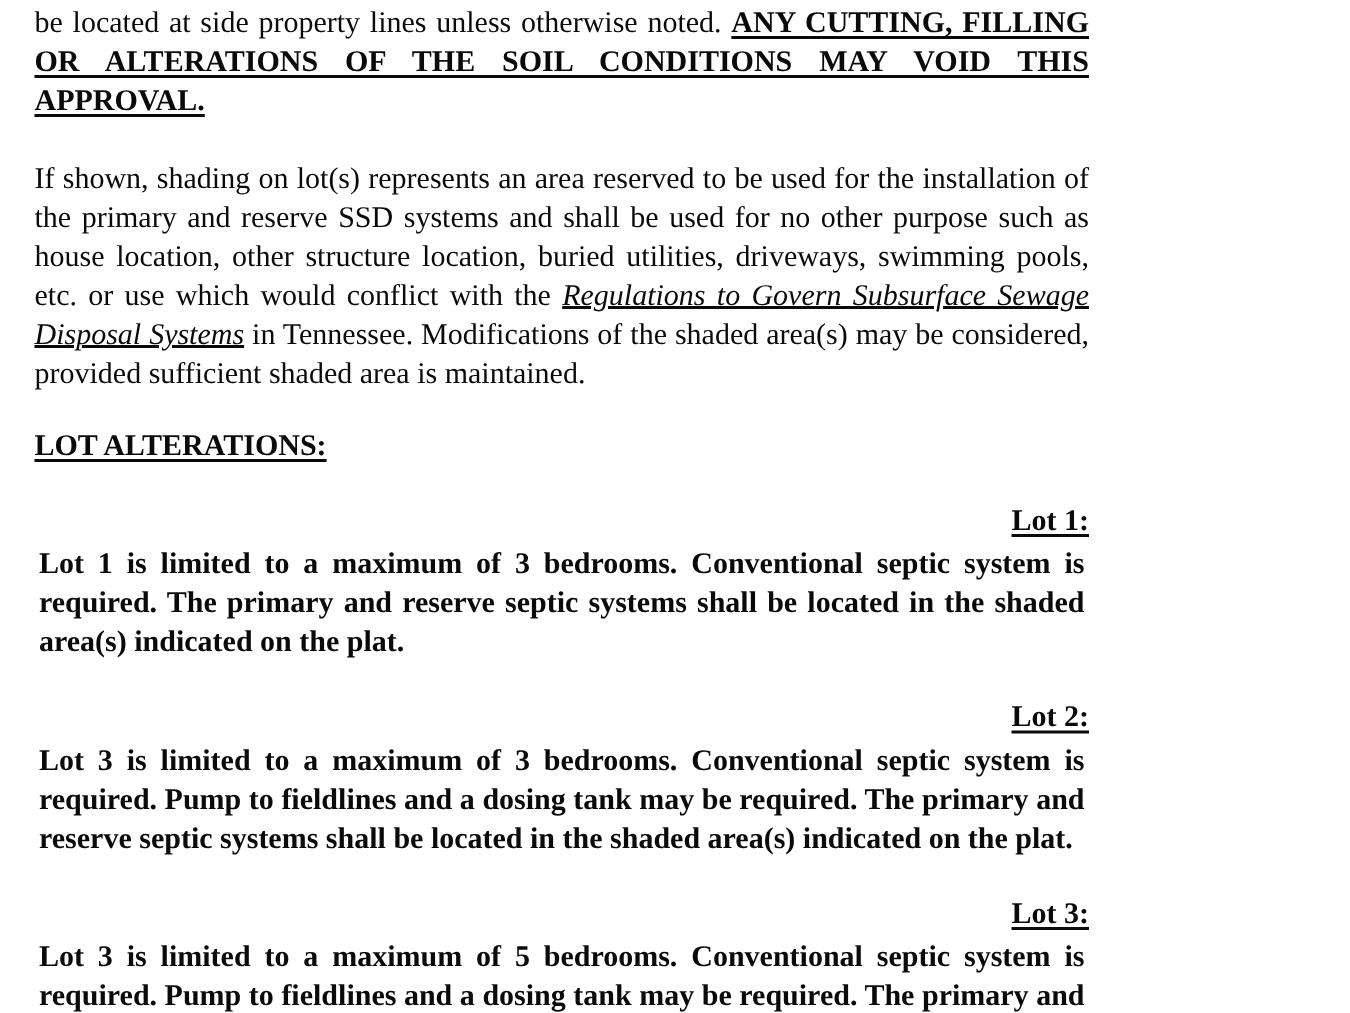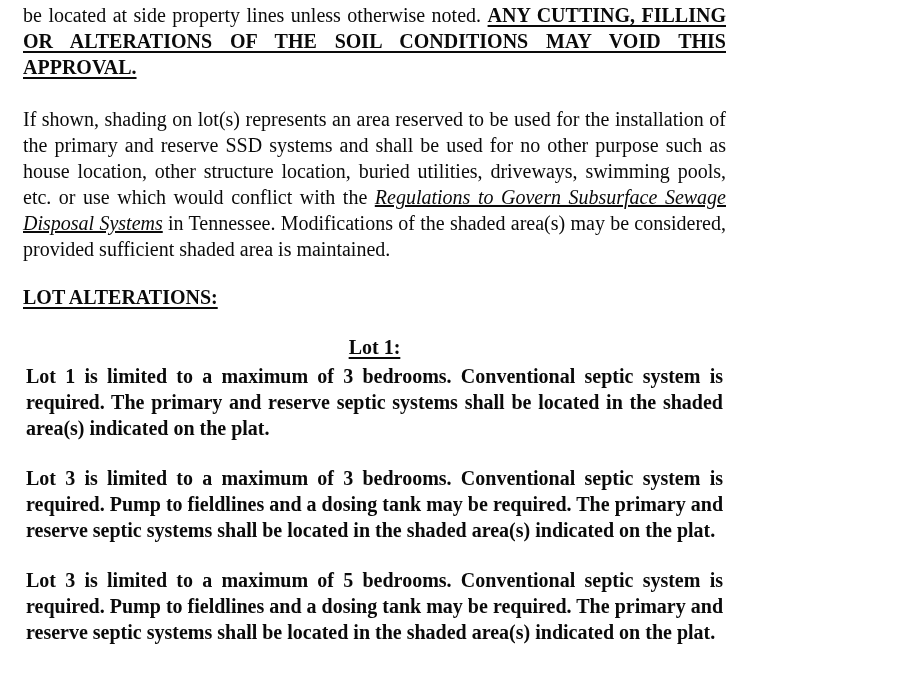--- a/index.html
+++ b/index.html
@@ -32,21 +32,21 @@
     font-weight: bold;
     text-decoration: underline;
     text-decoration-thickness: 2px;
     text-underline-offset: 3px;
     text-align: left;
   }
   .lot { margin-top: 24px; }
   .lot-heading {
     font-size: 20px;
     font-weight: bold;
-    text-align: center;
+    text-align: right;
   }
   .lot-heading > span {
     text-decoration: underline;
     text-decoration-thickness: 2px;
     text-underline-offset: 3px;
   }
   .lot-body { margin: 3px; font-weight: bold; }
 </style>
 </head>
 <body>
@@ -58,24 +58,26 @@
   <p class="para para-shading"><span>If shown, shading on lot(s) represents an area reserved to be used for the installation of the primary and reserve SSD systems and shall be used for no other purpose such as house location, other structure location, buried utilities, driveways, swimming pools, etc. or use which would conflict with the </span><span class="italic">Regulations to Govern Subsurface Sewage Disposal Systems</span><span> in Tennessee. Modifications of the shaded area(s) may be considered, provided sufficient shaded area is maintained.</span></p>
 
   <h2 class="section-heading">LOT ALTERATIONS:</h2>
 
   <section class="lot">
     <h3 class="lot-heading"><span>Lot 1:</span></h3>
     <p class="lot-body">Lot 1 is limited to a maximum of 3 bedrooms. Conventional septic system is required.  The primary and reserve septic systems shall be located in the shaded area(s) indicated on the plat.</p>
   </section>
 
   <section class="lot">
+    <h3 class="lot-heading"><span>Lot 2:</span></h3>
     <p class="lot-body">Lot 3 is limited to a maximum of 3 bedrooms. Conventional septic system is required.  Pump to fieldlines and a dosing tank may be required.  The primary and reserve septic systems shall be located in the shaded area(s) indicated on the plat.</p>
   </section>
 
   <section class="lot">
+    <h3 class="lot-heading"><span>Lot 3:</span></h3>
     <p class="lot-body">Lot 3 is limited to a maximum of 5 bedrooms. Conventional septic system is required.  Pump to fieldlines and a dosing tank may be required.  The primary and reserve septic systems shall be located in the shaded area(s) indicated on the plat.</p>
   </section>
 
   <section class="lot">
     <h3 class="lot-heading"><span>Lot 4:</span></h3>
     <p class="lot-body">Lot 4 is limited to a maximum of 5 bedrooms. Conventional septic system is required.  Pump to</p>
   </section>
 
 </div>
 

